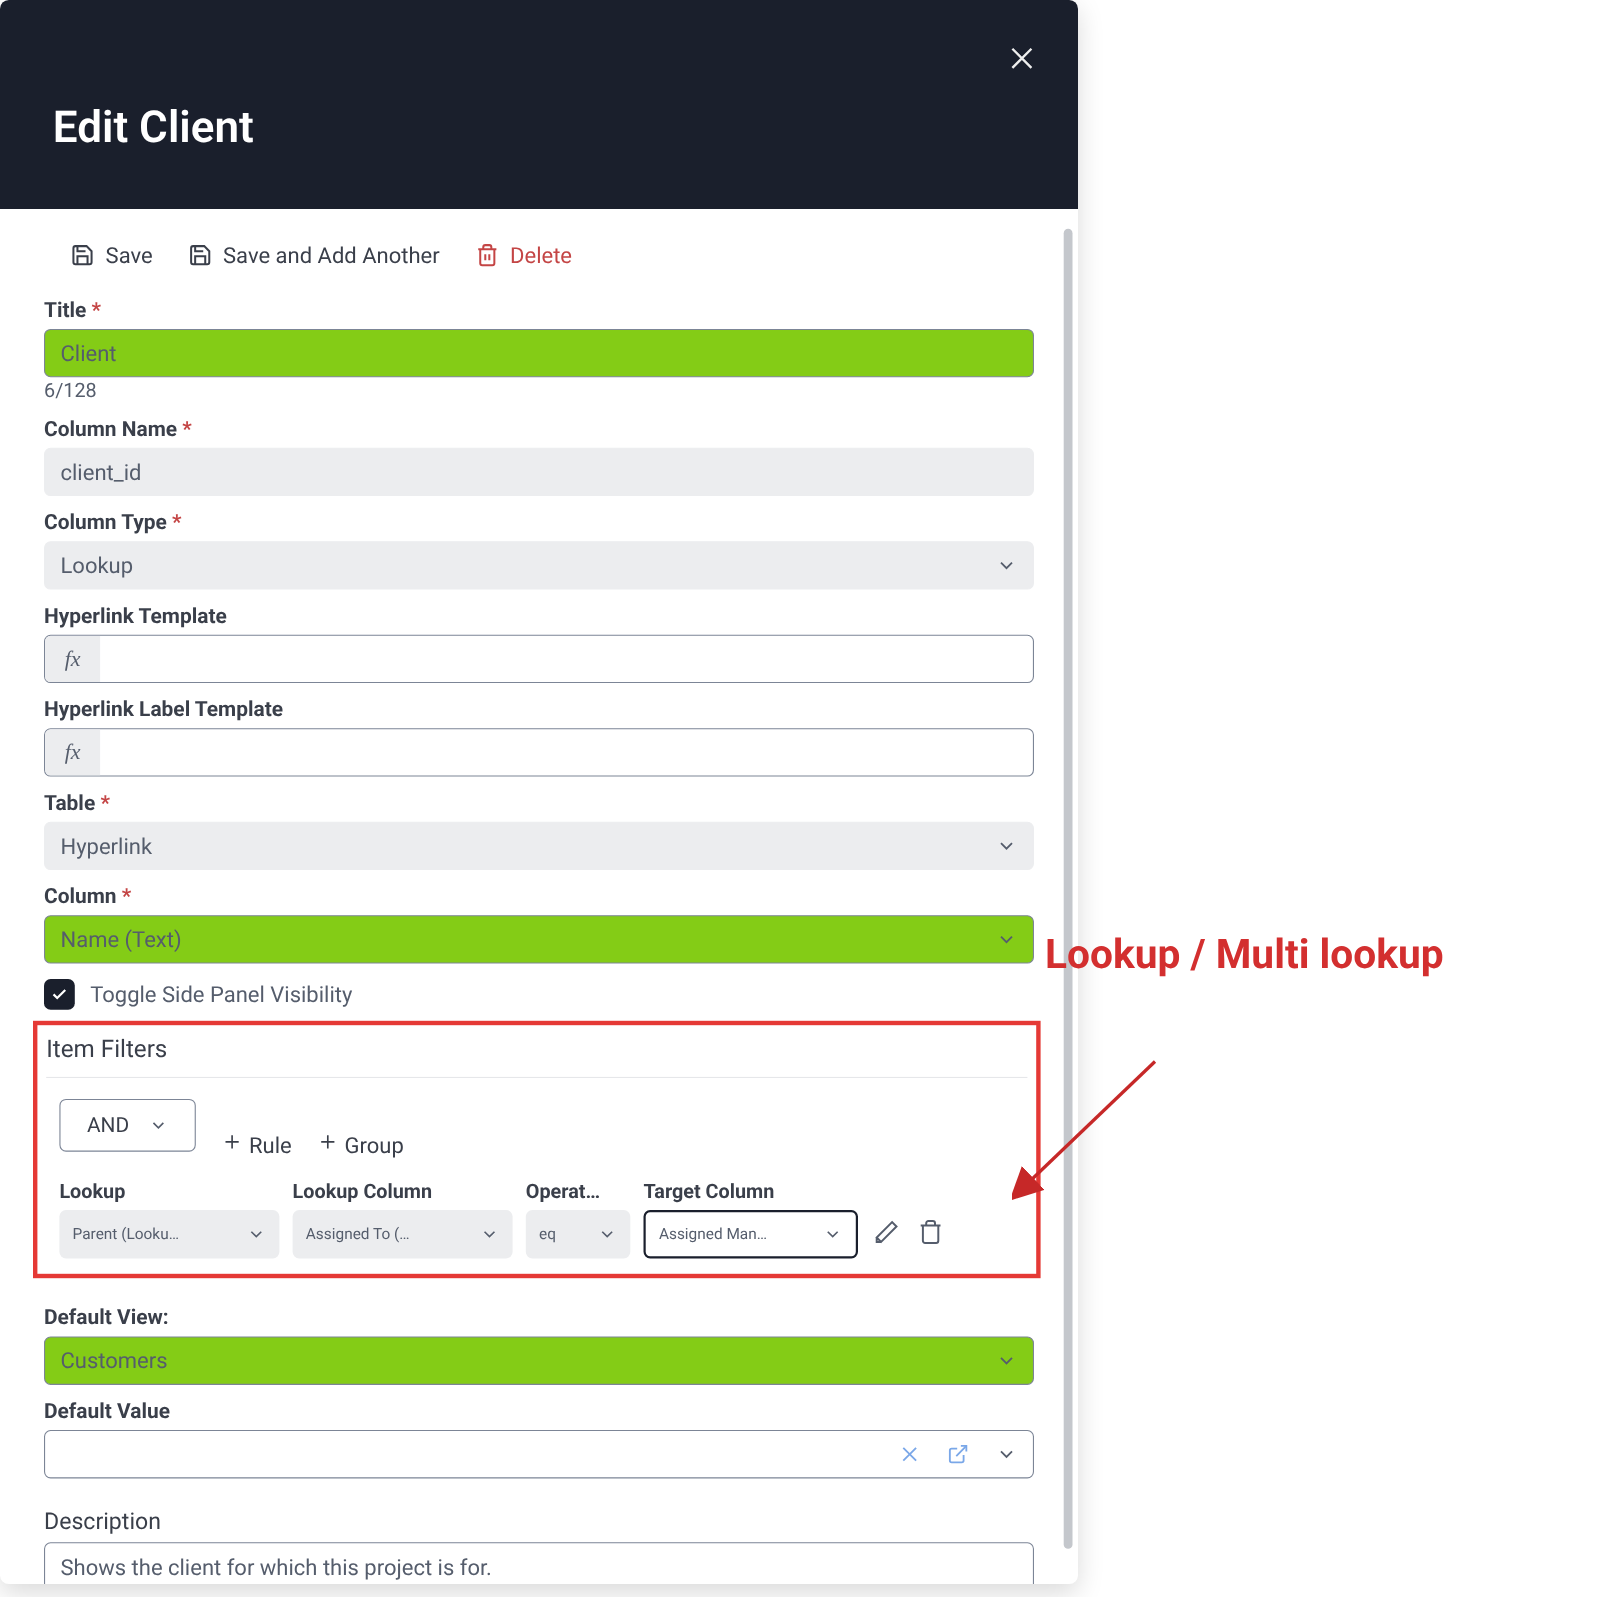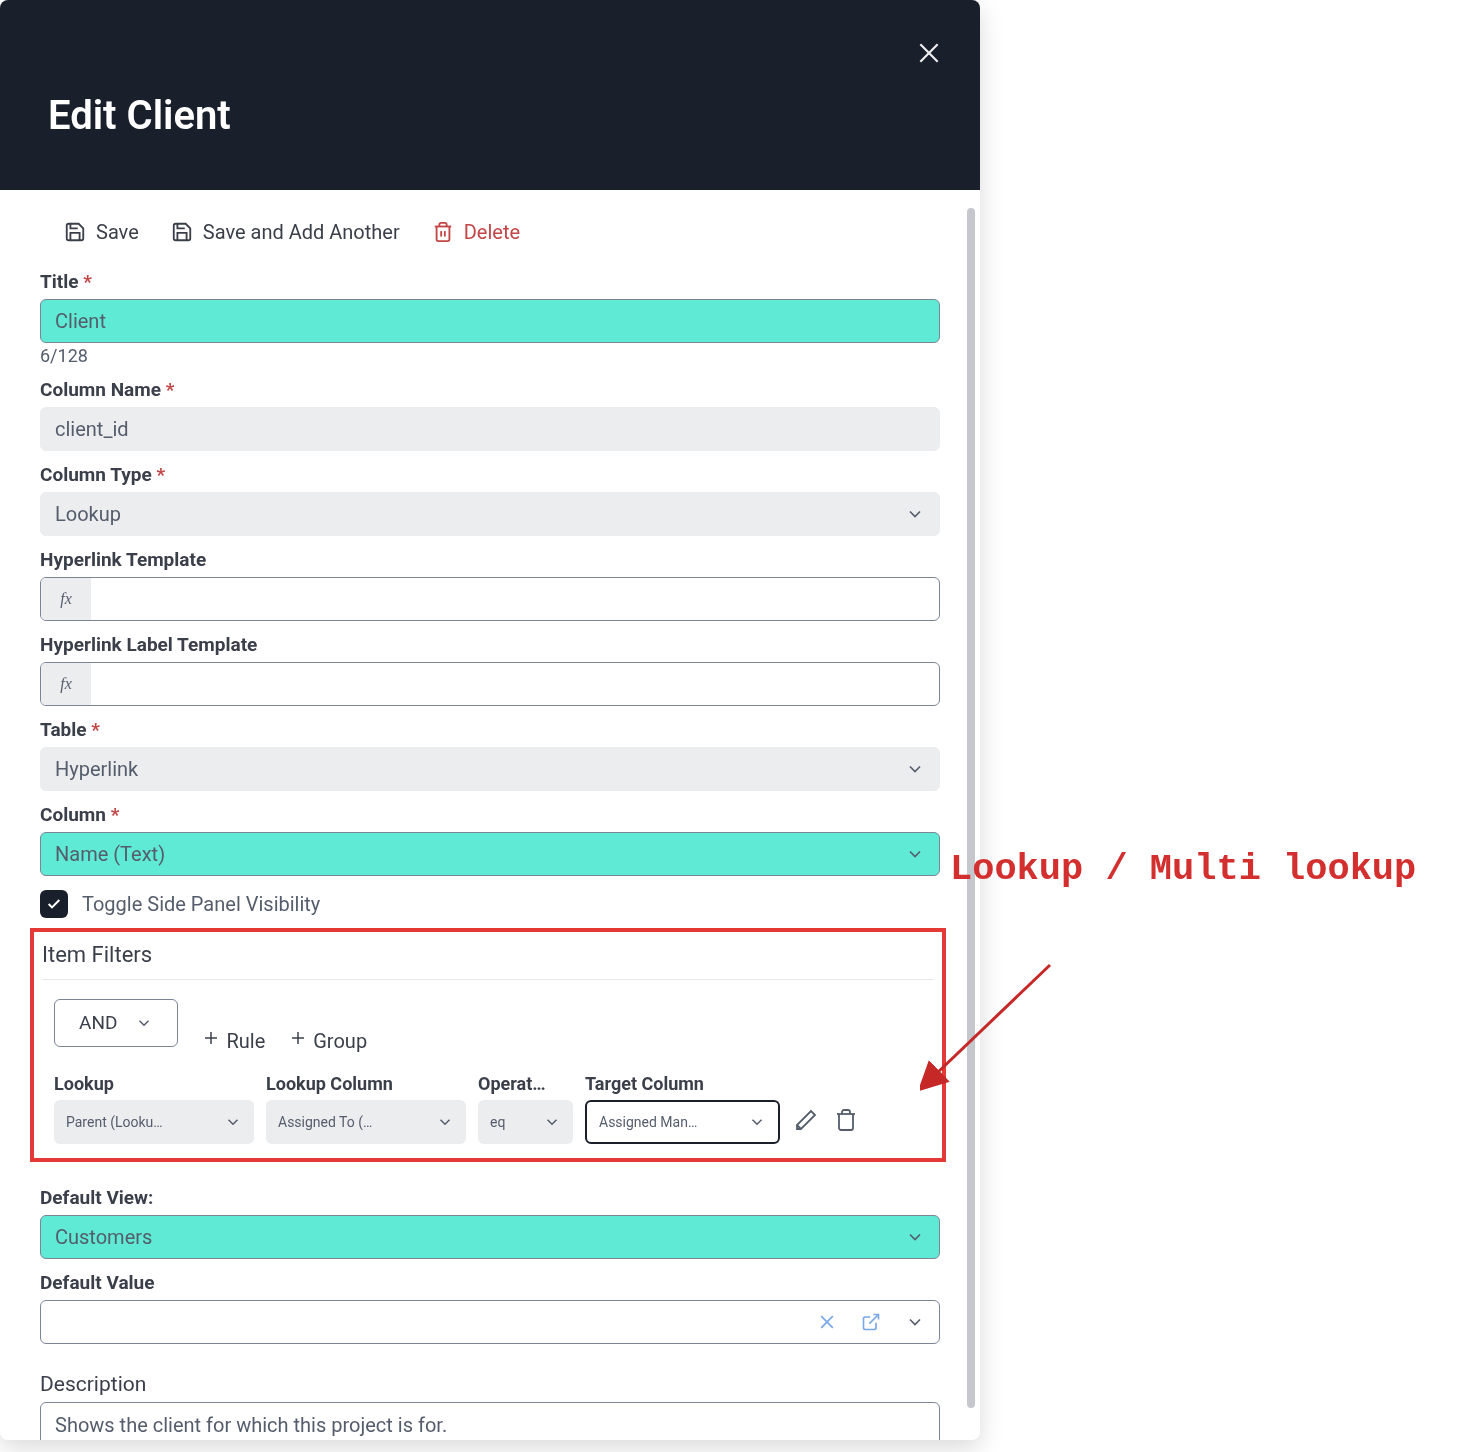--- a/index.html
+++ b/index.html
@@ -83,21 +83,21 @@
   }
   .req { color:#c44545; font-weight:700; }
   .text-input, .select-input {
     width: 100%;
     height: 44px;
     border: 1px solid #7c8596;
     border-radius: 6px;
     padding: 0 14px;
     font-size: 20px;
     color:#555d6c;
-    background:#5eead4;
+    background:#84cc16;
     display:flex;
     align-items:center;
     position:relative;
   }
   .select-input { justify-content:space-between; cursor:pointer; }
   .select-input.disabled, .text-input.disabled {
     background:#ECEDEF;
     border-color:#ECEDEF;
   }
   .select-input svg { width:20px; height:20px; stroke:#555d6c; stroke-width:2; fill:none; flex-shrink:0; }
@@ -110,21 +110,21 @@
     border-radius:6px;
     overflow:hidden;
   }
   .fx-prefix {
     width:50px;
     background:#ECEDEF;
     display:flex;
     align-items:center;
     justify-content:center;
     font-style:italic;
-    font-size:16px;
+    font-size:20px;
     color:#555d6c;
     font-family: "Times New Roman", serif;
   }
   .fx-field { flex:1; }
   .check-row {
     display:flex;
     align-items:center;
     gap:14px;
     margin-top:14px;
     margin-bottom:8px;
@@ -227,21 +227,20 @@
     justify-content:flex-end;
     padding:0 14px;
     gap:24px;
   }
   .default-val svg { width:20px; height:20px; stroke-width:2; fill:none; }
   .annotation {
     position:absolute;
     left:950px;
     top:845px;
     width:500px;
-    font-family:Liberation Mono, monospace;
   }
   .annotation-text {
     color:#d32f2f;
     font-size:37px;
     font-weight:700;
     line-height:1.3;
   }
   .arrow-svg {
     position:absolute;
     left:920px;

